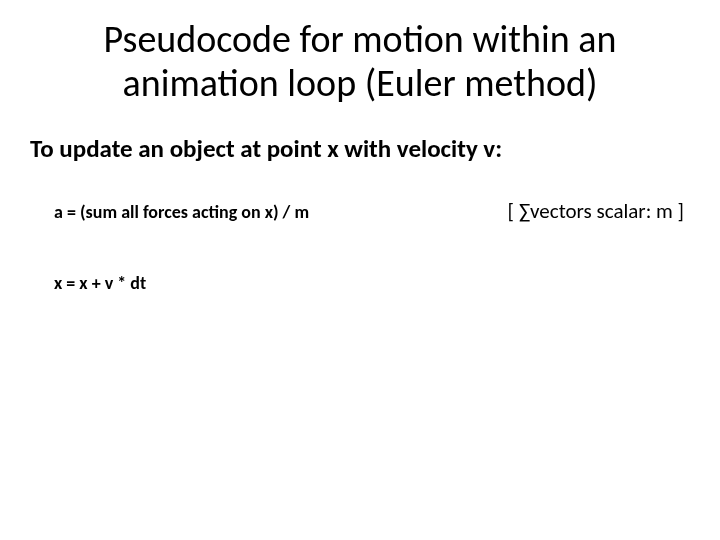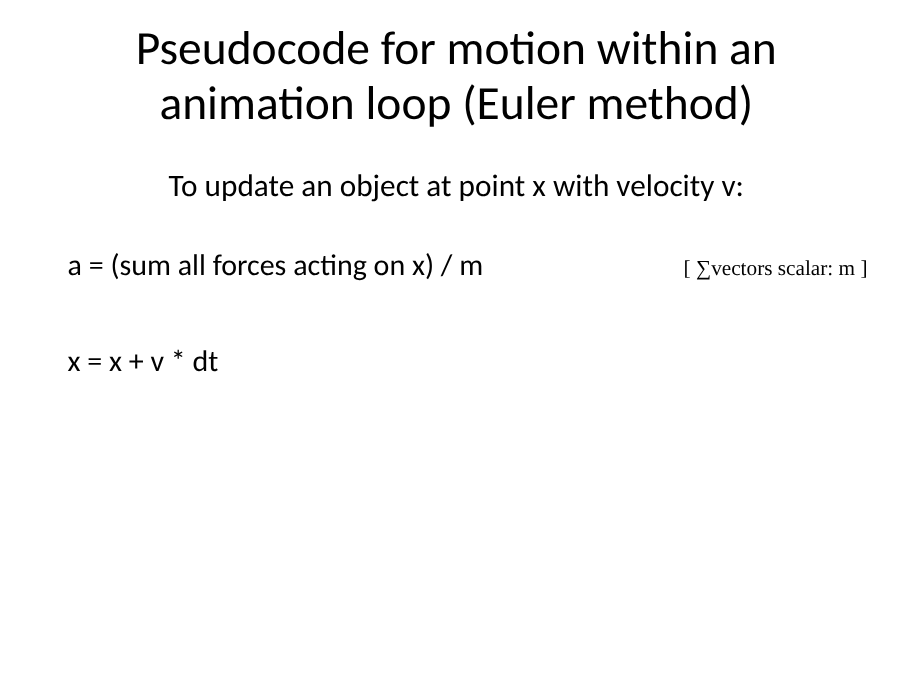--- a/index.html
+++ b/index.html
@@ -1,23 +1,23 @@
 <!DOCTYPE html>
 <html><head>
 <meta charset="utf-8">
 <style>
   * { margin: 0; padding: 0; box-sizing: border-box; }
   html, body { width: 720px; height: 540px; background: #fff; font-family: "Calibri", "Segoe UI", sans-serif; color: #000; }
-  .slide { width: 720px; height: 512px; position: relative; padding: 18px 20px 30px 30px; }
+  .slide { width: 720px; height: 512px; position: relative; padding: 18px 30px 30px 30px; }
   .title { font-size: 38px; line-height: 1.15; text-align: center; margin: 0 20px 28px 20px; font-weight: 400; }
-  .intro { font-size: 25px; margin: 4px 0 34px 0; font-weight: 400; text-align: center; }
+  .intro { font-size: 25px; margin: 4px 0 34px 0; font-weight: 700; }
   .row { display: flex; justify-content: space-between; align-items: baseline; margin: 0 0 48px 0; }
   .row:last-child { margin-bottom: 0; }
-  .lhs { font-size: 24px; padding-left: 24px; font-weight: 400; }
-  .rhs { font-size: 17px; text-align: left; white-space: nowrap; padding-right: 6px; font-family: Liberation Serif, serif; }
+  .lhs { font-size: 18px; padding-left: 24px; font-weight: 700; }
+  .rhs { font-size: 21px; text-align: left; white-space: nowrap; padding-right: 6px; }
 </style>
 </head>
 <body>
 
 <div class="slide">
   <h1 class="title">Pseudocode for motion within an animation loop (Euler method)</h1>
   <p class="intro">To update an object at point x with velocity v:</p>
 
   <div class="row">
     <div class="lhs">a = (sum all forces acting on x) / m</div>

